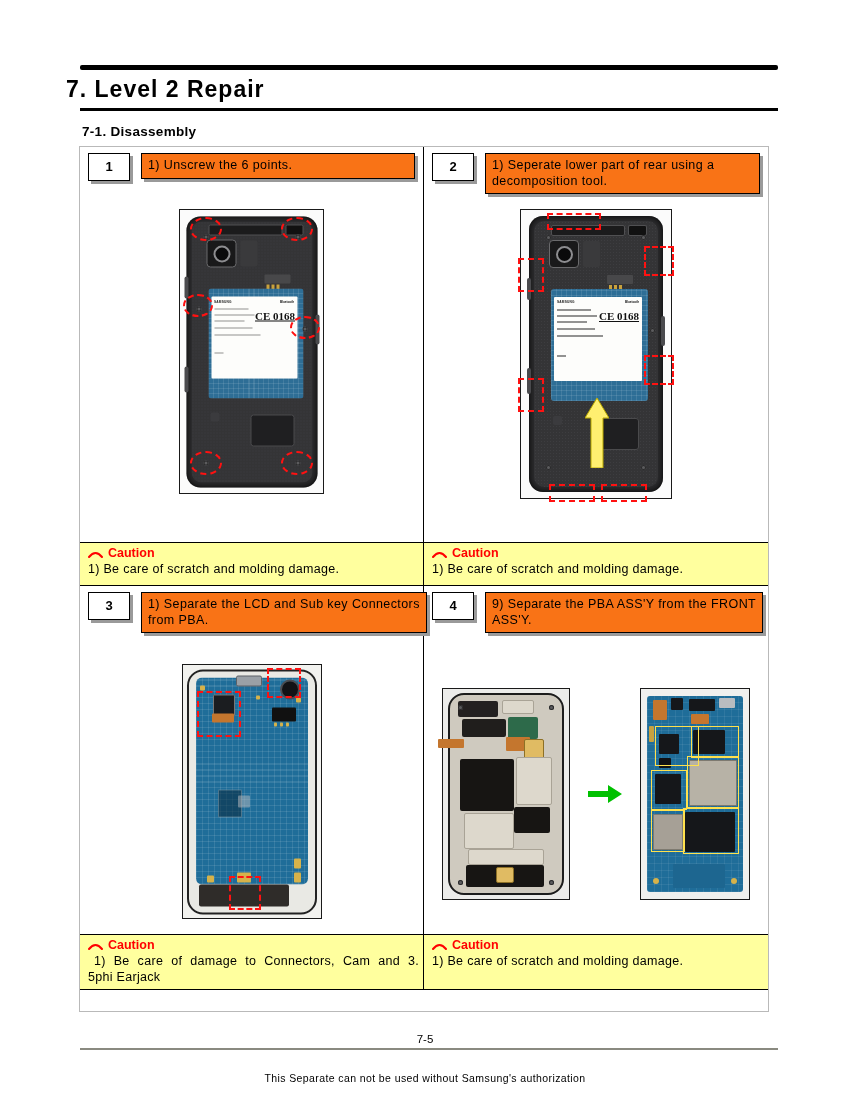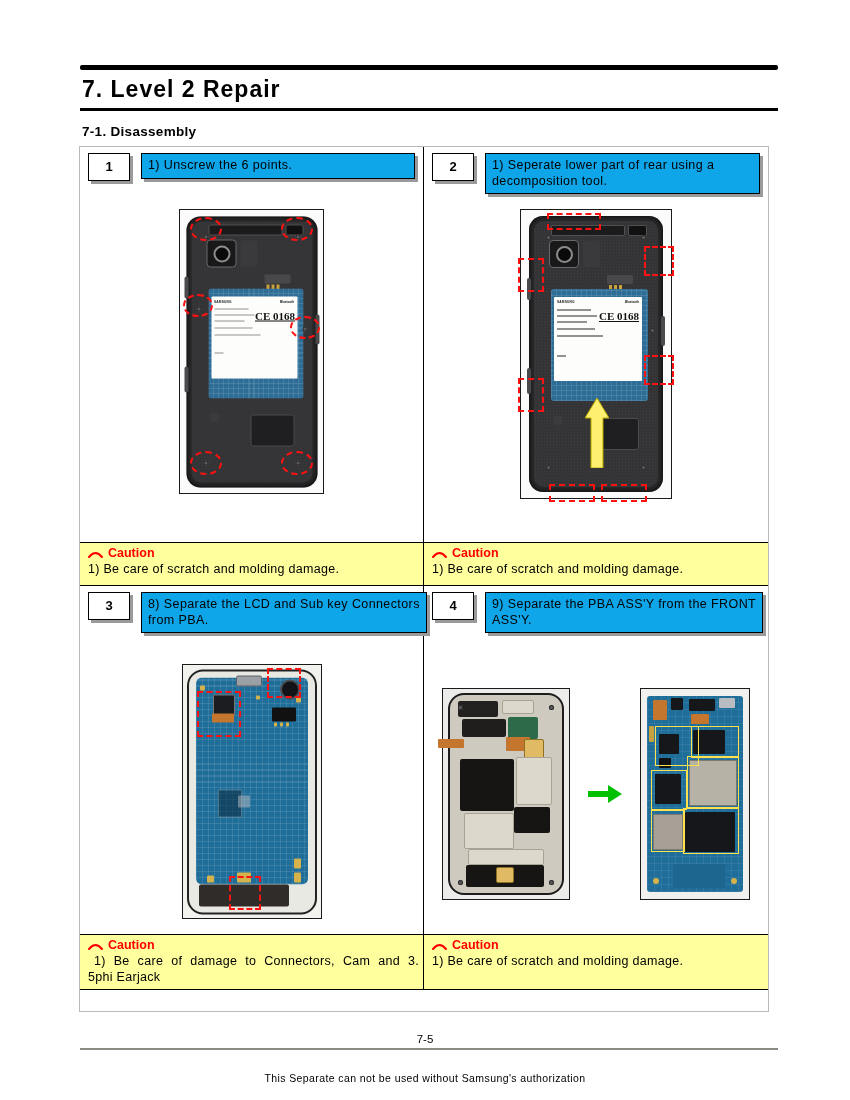--- a/index.html
+++ b/index.html
@@ -6,21 +6,21 @@
   body{
     width:850px;height:1100px;
     font-family:"Liberation Sans", sans-serif;
     color:#000;
     -webkit-font-smoothing:none;
   }
   .page{position:relative;width:850px;height:1100px;overflow:hidden;background:#fff;}
 
   
   .rule-top{position:absolute;left:80px;top:65px;width:698px;height:5px;background:#000;border-radius:2px;}
-  .chapter-title{position:absolute;left:82px;top:76px;font-size:23px;font-weight:bold;letter-spacing:1px;text-align:right;}
+  .chapter-title{position:absolute;left:66px;top:76px;font-size:23px;font-weight:bold;letter-spacing:1px;text-align:right;}
   .rule-under{position:absolute;left:80px;top:108px;width:698px;height:3px;background:#000;}
   .section-title{position:absolute;left:82px;top:124px;font-size:13.5px;font-weight:bold;letter-spacing:.3px;}
 
   
   .table{position:absolute;left:79px;top:146px;width:690px;height:866px;
          border:1px solid #b9b9b9;box-sizing:border-box;background:#fff;}
   .row{display:flex;width:100%;}
   .col{width:50%;box-sizing:border-box;position:relative;}
   .col.left{border-right:1px solid #000;}
 
@@ -28,21 +28,21 @@
   .step-cell.r2{height:348px;}
 
   
   .step-head{position:absolute;left:8px;top:6px;right:8px;display:flex;align-items:flex-start;}
   .num-box{
     width:40px;min-height:26px;border:1px solid #000;background:#fff;
     text-align:center;font-size:13px;font-weight:bold;line-height:26px;
     box-shadow:3px 3px 0 #9a9a9a;flex:none;
   }
   .instr-box{
-    margin-left:11px;flex:1;border:1px solid #000;background:#0ea5e9;
+    margin-left:11px;flex:1;border:1px solid #000;background:#f97316;
     padding:3px 6px 4px 6px;box-shadow:3px 3px 0 #9a9a9a;
     font-size:12.5px;line-height:16px;letter-spacing:.4px;min-height:26px;box-sizing:border-box;
   }
   .instr-box div{white-space:nowrap;}
 
   
   .photo-area{position:absolute;left:0;right:0;top:62px;bottom:4px;display:flex;
               align-items:flex-start;justify-content:center;}
 
   
@@ -280,21 +280,21 @@
         <div class="caution-line">1) Be care of scratch and molding damage.</div>
       </div>
     </div>
 
     <div class="row">
 
       <div class="col left step-cell r2">
         <div class="step-head">
           <div class="num-box">3</div>
           <div class="instr-box">
-            <div>8) Separate the LCD and Sub key Connectors</div>
+            <div>1) Separate the LCD and Sub key Connectors</div>
             <div>from PBA.</div>
           </div>
         </div>
         <div class="photo-area" style="top:78px;">
           <div class="photo" style="width:140px;height:255px;background:#f2f2ef;">
             <div class="pba-front" style="width:126px;height:241px;">
               <div class="board-blue" style="left:7px;top:6px;right:7px;bottom:28px;">
                 <div class="usb-port" style="left:40px;top:-2px;width:24px;height:9px;"></div>
                 <div class="jack" style="left:84px;top:2px;width:16px;height:16px;"></div>
                 <div class="chip" style="left:17px;top:17px;width:20px;height:20px;background:#1b1d20;border:1px solid #777;"></div>

